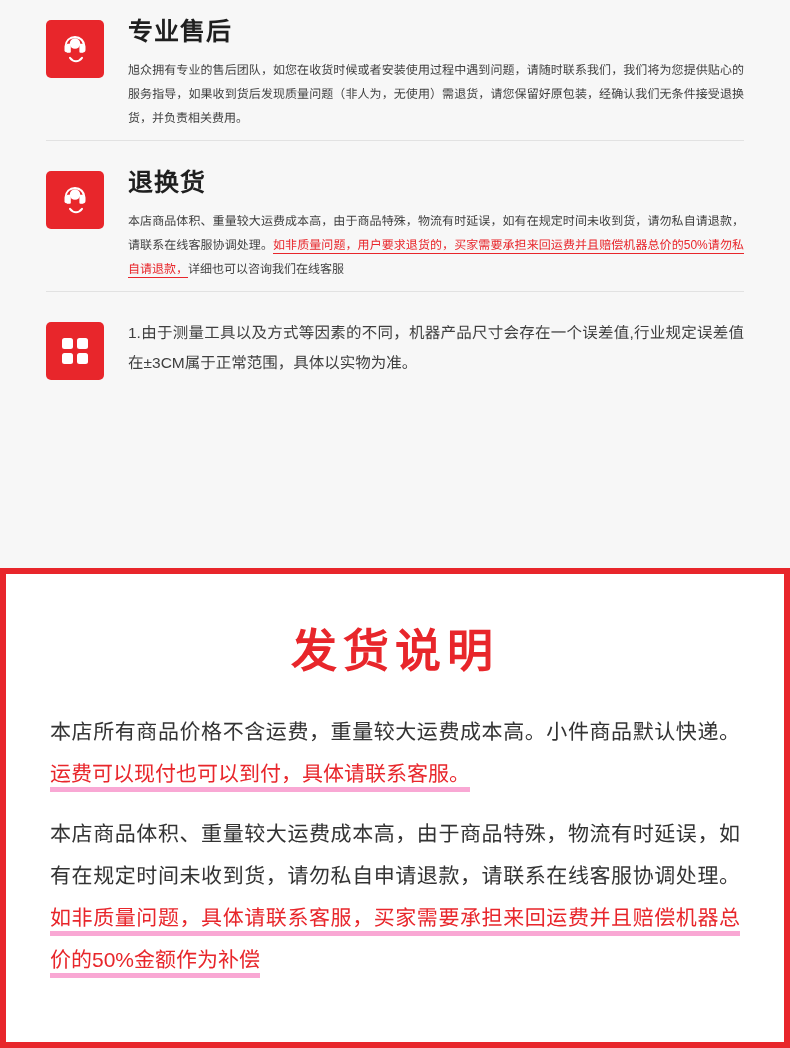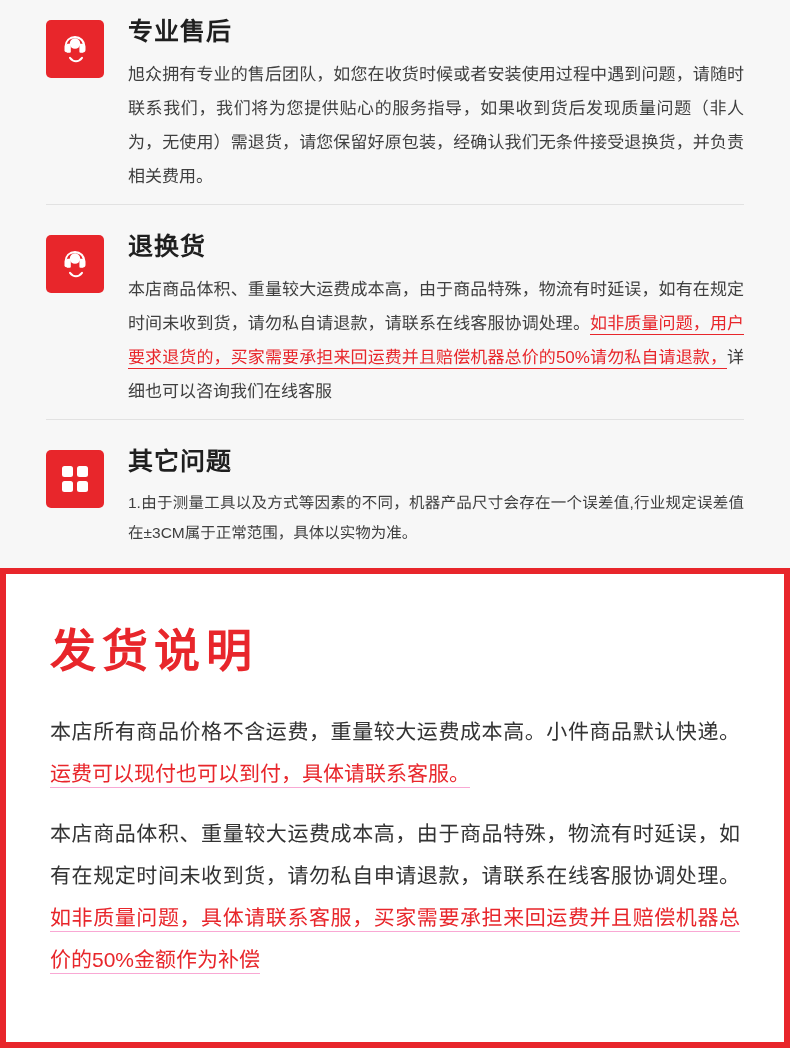--- a/index.html
+++ b/index.html
@@ -61,21 +61,21 @@
   .faq-title {
     font-size: 25px;
     font-weight: bold;
     color: #1f1f1f;
     line-height: 1.2;
     margin: 0 0 12px 0;
     letter-spacing: 1px;
   }
 
   .faq-text {
-    font-size: 17px;
+    font-size: 12px;
     line-height: 2.0;
     color: #3f3f3f;
     margin: 0;
     text-align: justify;
   }
   .faq-text.small {
     font-size: 15.5px;
     line-height: 1.95;
   }
 
@@ -92,39 +92,40 @@
     top: 568px;
     width: 790px;
     height: 480px;
     box-sizing: border-box;
     border: 6px solid #e8262b;
     background: #ffffff;
     padding: 34px 44px 0 44px;
   }
 
   .ship-title {
+    text-align: center;
     color: #e8262b;
     font-size: 46px;
     font-weight: bold;
     letter-spacing: 6px;
     margin: 18px 0 34px 0;
     line-height: 1.1;
   }
 
   .ship-para {
     font-size: 21px;
     line-height: 2.0;
     color: #333333;
     margin: 0 0 18px 0;
     text-align: justify;
   }
 
   .ship-red {
     color: #e8262b;
-    border-bottom: 1px solid #f9a8d4;
+    border-bottom: 5px solid #f9a8d4;
     padding-bottom: 2px;
   }
 </style>
 </head>
 <body>
 
 <div class="page">
 
   <div class="faq-section">
 
@@ -165,21 +166,20 @@
     <div class="faq-item divided">
       <div class="faq-icon">
         <svg width="30" height="30" viewBox="0 0 30 30" aria-hidden="true">
           <rect x="2" y="2" width="11" height="11" rx="2.5" fill="#ffffff"></rect>
           <rect x="17" y="2" width="11" height="11" rx="2.5" fill="#ffffff"></rect>
           <rect x="2" y="17" width="11" height="11" rx="2.5" fill="#ffffff"></rect>
           <rect x="17" y="17" width="11" height="11" rx="2.5" fill="#ffffff"></rect>
         </svg>
       </div>
       <div class="faq-body">
-        <h3 class="faq-title">其它问题</h3>
         <p class="faq-text small">
           <span>1.由于测量工具以及方式等因素的不同，机器产品尺寸会存在一个误差值,行业规定误差值在±3CM属于正常范围，具体以实物为准。</span>
         </p>
       </div>
     </div>
 
   </div>
 
   <div class="ship-wrap">
     <h2 class="ship-title">发货说明</h2>

